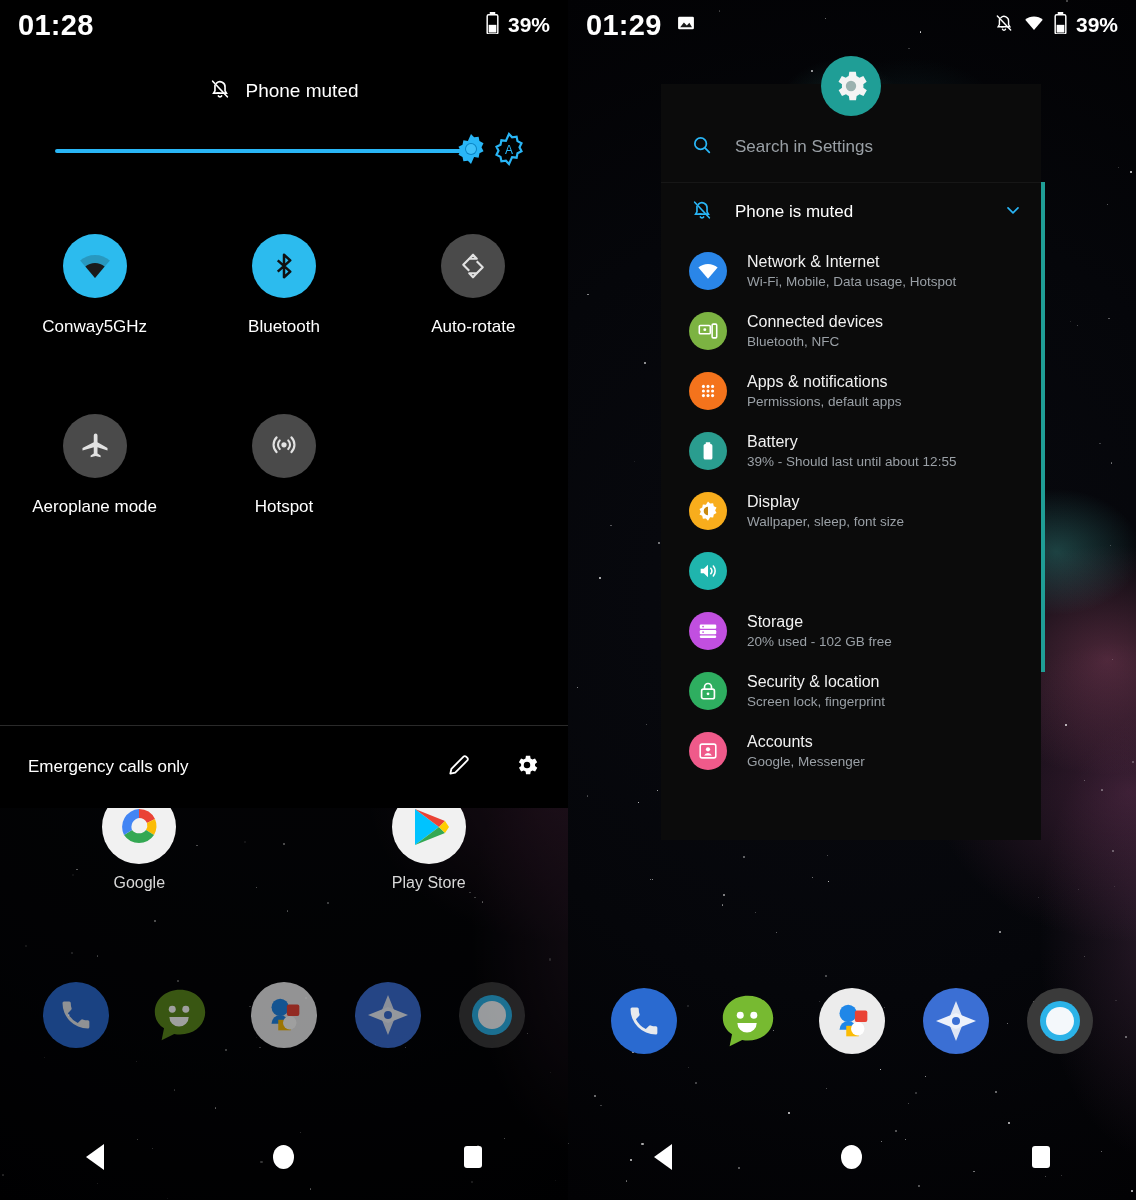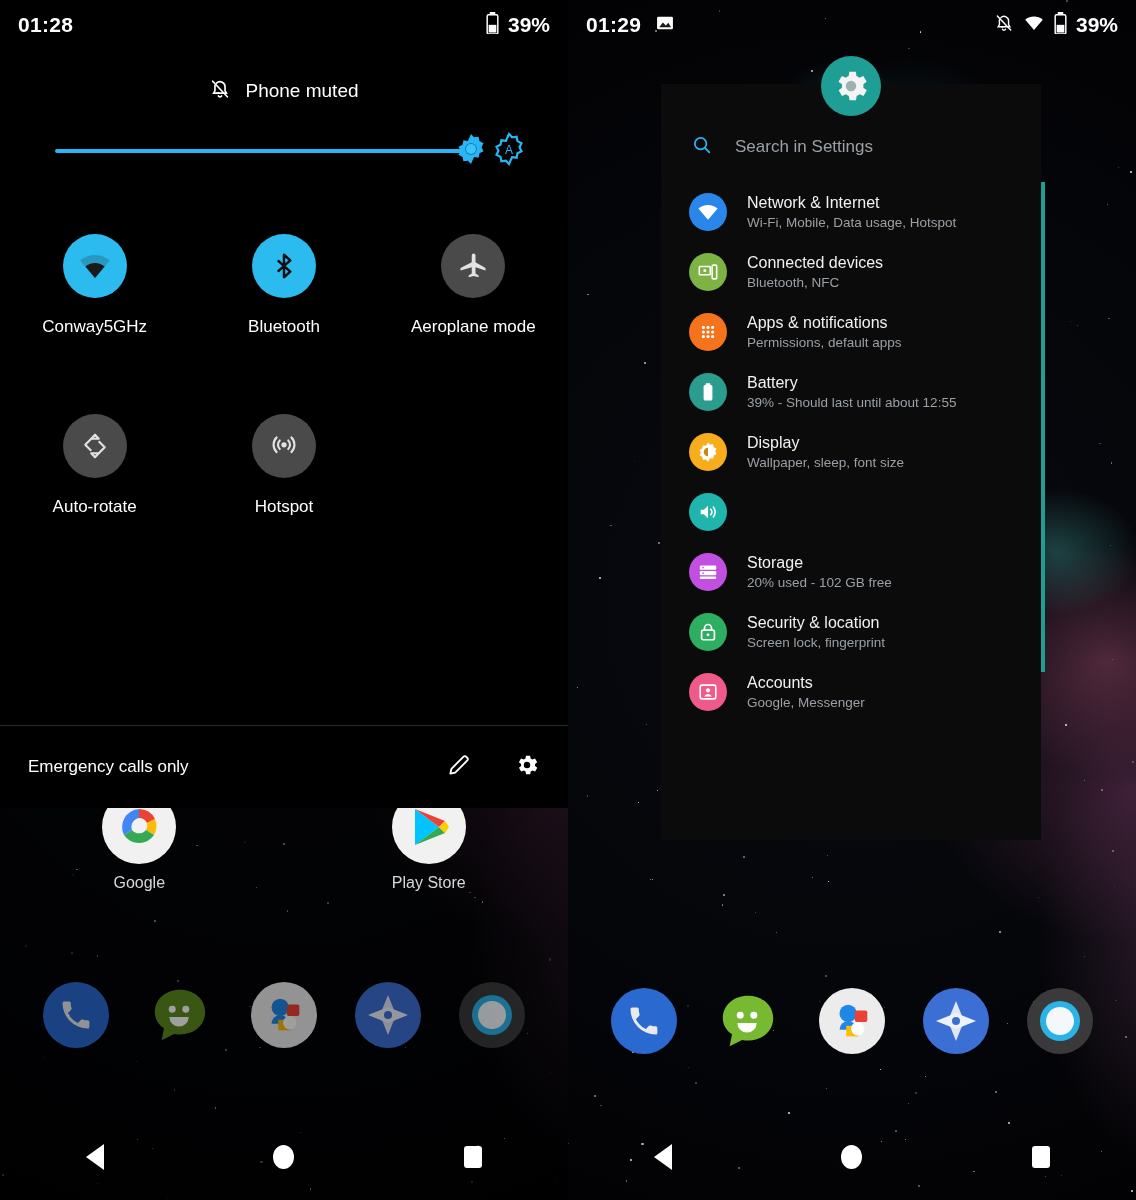--- a/index.html
+++ b/index.html
@@ -22,21 +22,21 @@
   }
   .stars { position:absolute; inset:0; }
   .star { position:absolute; background:#fff; border-radius:50%; }
 
   
   .dimmer { position:absolute; inset:0; background:rgba(0,0,0,.55); }
 
   
   .statusbar { position:absolute; top:0; left:0; right:0; height:50px;
     display:flex; align-items:center; padding:0 18px; z-index:40; }
-  .sb-time { color:#fff; font-size:21px; font-weight:bold; letter-spacing:.3px; }
+  .sb-time { color:#fff; font-size:29px; font-weight:bold; letter-spacing:.3px; }
   .sb-left-icons { display:flex; align-items:center; gap:8px; margin-left:14px; }
   .sb-right { margin-left:auto; display:flex; align-items:center; gap:9px; }
   .sb-batt-pct { color:#fff; font-size:21px; font-weight:bold; }
 
   
   .qs-panel { position:absolute; top:0; left:0; width:568px; height:808px;
     background:#000; z-index:30; }
   .qs-muted-row { display:flex; align-items:center; justify-content:center;
     gap:14px; margin-top:78px; }
   .qs-muted-text { color:#fff; font-size:19px; }
@@ -400,37 +400,37 @@
           <div class="tile-circ on">
             <svg width="30" height="30" viewBox="0 0 24 24" fill="none" stroke="#101010" stroke-width="2" stroke-linejoin="round">
               <path d="M7 7.5 17 16.5 12 21V3l5 4.5L7 16.5"></path>
             </svg>
           </div>
           <div class="tile-label">Bluetooth</div>
         </div>
 
         <div class="tile">
           <div class="tile-circ off">
-            <svg width="30" height="30" viewBox="0 0 24 24" fill="#e2e2e2">
-              <path d="M22 15.5v-2L14 9V3.5a1.5 1.5 0 0 0-3 0V9l-9 4.5v2l9-2.6V18l-2.5 1.6V21l4-1 4 1v-1.4L14 18v-5.1z"></path>
-            </svg>
-          </div>
-          <div class="tile-label">Aeroplane mode</div>
-        </div>
-
-        <div class="tile">
-          <div class="tile-circ off">
             <svg width="30" height="30" viewBox="0 0 24 24" fill="none" stroke="#e2e2e2" stroke-width="1.7" stroke-linejoin="round">
               <path d="M12 3 9 6.2h6z"></path>
                 <path d="M12 21l3-3.2H9z"></path>
               <path d="M9 6.2 4.2 11 9 15.8"></path>
                 <path d="M15 17.8 19.8 13 15 8.2"></path>
             </svg>
           </div>
           <div class="tile-label">Auto-rotate</div>
+        </div>
+
+        <div class="tile">
+          <div class="tile-circ off">
+            <svg width="30" height="30" viewBox="0 0 24 24" fill="#e2e2e2">
+              <path d="M22 15.5v-2L14 9V3.5a1.5 1.5 0 0 0-3 0V9l-9 4.5v2l9-2.6V18l-2.5 1.6V21l4-1 4 1v-1.4L14 18v-5.1z"></path>
+            </svg>
+          </div>
+          <div class="tile-label">Aeroplane mode</div>
         </div>
 
         <div class="tile">
           <div class="tile-circ off">
             <svg width="30" height="30" viewBox="0 0 24 24" fill="none" stroke="#e2e2e2" stroke-width="1.7" stroke-linecap="round">
               <circle cx="12" cy="11" r="2.1" fill="#e2e2e2" stroke="none"></circle>
               <path d="M8.6 14.4a4.8 4.8 0 0 1 0-6.8"></path>
                 <path d="M15.4 7.6a4.8 4.8 0 0 1 0 6.8"></path>
               <path d="M6.1 16.9a8.3 8.3 0 0 1 0-11.8"></path>
                 <path d="M17.9 5.1a8.3 8.3 0 0 1 0 11.8"></path>
@@ -712,20 +712,36 @@
       <div class="set-search">
         <span>
           <svg width="22" height="22" viewBox="0 0 24 24" fill="none" stroke="#29b6f6" stroke-width="1.9" stroke-linecap="round">
             <circle cx="10.5" cy="10.5" r="6.3"></circle>
               <path d="M15.2 15.2 20 20"></path>
           </svg>
         </span>
         <span class="set-search-text">Search in Settings</span>
       </div>
 
+      <div class="set-muted">
+        <span>
+          <svg width="22" height="22" viewBox="0 0 24 24" fill="none" stroke="#29b6f6" stroke-width="1.8" stroke-linecap="round">
+            <path d="M8.2 5.6A5.5 5.5 0 0 1 17.5 10v4l1.5 2.5H9"></path>
+            <path d="M6.5 8v6L5 16.5h6"></path>
+            <path d="M10.2 19.5a2 2 0 0 0 3.6 0"></path>
+            <path d="M4 3.5l16 17"></path>
+          </svg>
+        </span>
+        <span class="set-muted-text">Phone is muted</span>
+        <span class="set-muted-chev">
+          <svg width="20" height="20" viewBox="0 0 24 24" fill="none" stroke="#29b6f6" stroke-width="2" stroke-linecap="round" stroke-linejoin="round">
+            <path d="M6 9.5 12 15.5 18 9.5"></path>
+          </svg>
+        </span>
+      </div>
 
       <div class="set-list">
 
         <div class="set-item">
           <span class="set-ic" style="background:#2a86e8;">
             <svg width="22" height="22" viewBox="0 0 24 24" fill="#fff">
                 <path d="M12 20.5 1.5 8.2a16 16 0 0 1 21 0z"></path>
               </svg>
           </span>
           <span class="set-texts">

